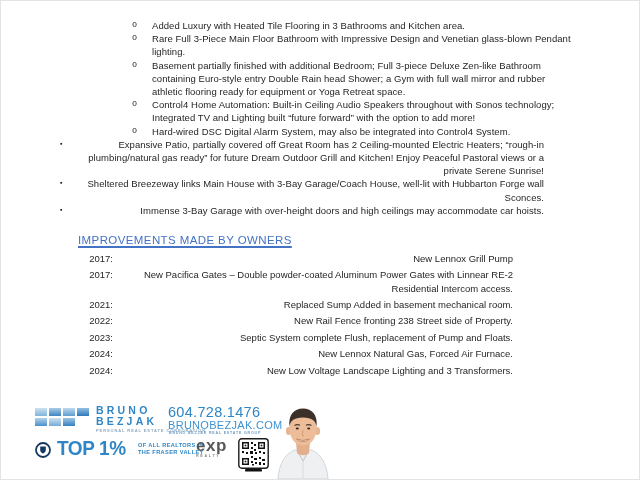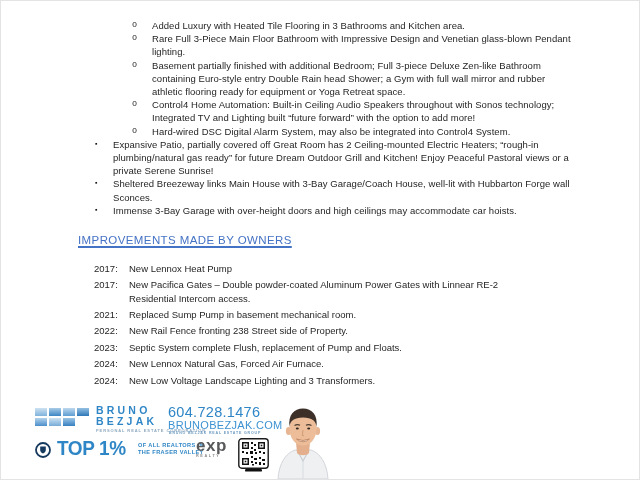--- a/index.html
+++ b/index.html
@@ -13,32 +13,32 @@
   
   .content{position:absolute;top:19px;left:0;right:0;}
   .blist{margin:0;padding:0;list-style:none;}
   .blist li{position:relative;font-size:9.5px;line-height:13.2px;letter-spacing:.05px;}
   .sub-list li{margin-left:152px;width:424px;}
   .sub-list .marker{
     position:absolute;left:-20px;top:0;
     font-family:"Liberation Mono","DejaVu Sans Mono",monospace;
     font-size:8.5px;color:#262626;
   }
-  .main-list li{margin-left:113px;width:466px;}
+  .main-list li{margin-left:78px;width:466px;text-align:right;}
   .main-list .marker{
     position:absolute;left:-18px;top:-1px;font-size:7px;color:#1a1a1a;
   }
 
   .improvements-heading{
     margin:17px 0 6px 78px;
     font-size:11.5px;font-weight:normal;letter-spacing:.4px;
     color:#4472c4;
     text-decoration:underline;text-decoration-thickness:1.5px;text-underline-offset:2px;
   }
-  .imp-list{margin:16px;padding:0;list-style:none;}
+  .imp-list{margin:0;padding:0;list-style:none;text-align:right;}
   .imp-list li{display:flex;margin:0 0 3.2px 78px;font-size:9.5px;line-height:13.2px;}
   .imp-year{flex:0 0 35px;color:#262626;}
   .imp-text{width:400px;color:#262626;}
 
   
   .footer{position:absolute;left:0;top:400px;width:519px;height:80px;padding-left:44px;}
 
   .logo-squares{position:absolute;left:35px;top:8px;display:grid;
     grid-template-columns:repeat(4,12px);grid-template-rows:repeat(2,8px);gap:2px;}
   .logo-squares .sq{width:12px;height:8px;}
@@ -120,29 +120,29 @@
         <span class="marker">▪</span>
         <span>Immense 3-Bay Garage with over-height doors and high ceilings may accommodate car hoists.</span>
       </li>
     </ul>
 
     <div class="improvements-heading">IMPROVEMENTS MADE BY OWNERS</div>
 
     <ul class="imp-list">
       <li>
         <span class="imp-year">2017:</span>
-        <span class="imp-text">New Lennox Heat Pump</span>
+        <span class="imp-text">New Lennox Grill Pump</span>
       </li>
       <li>
         <span class="imp-year">2017:</span>
         <span class="imp-text">New Pacifica Gates – Double powder-coated Aluminum Power Gates with Linnear RE-2 Residential Intercom access.</span>
       </li>
       <li>
         <span class="imp-year">2021:</span>
-        <span class="imp-text">Replaced Sump Pump in basement mechanical room.</span>
+        <span class="imp-text">Replaced Sump Added in basement mechanical room.</span>
       </li>
       <li>
         <span class="imp-year">2022:</span>
         <span class="imp-text">New Rail Fence fronting 238 Street side of Property.</span>
       </li>
       <li>
         <span class="imp-year">2023:</span>
         <span class="imp-text">Septic System complete Flush, replacement of Pump and Floats.</span>
       </li>
       <li>

